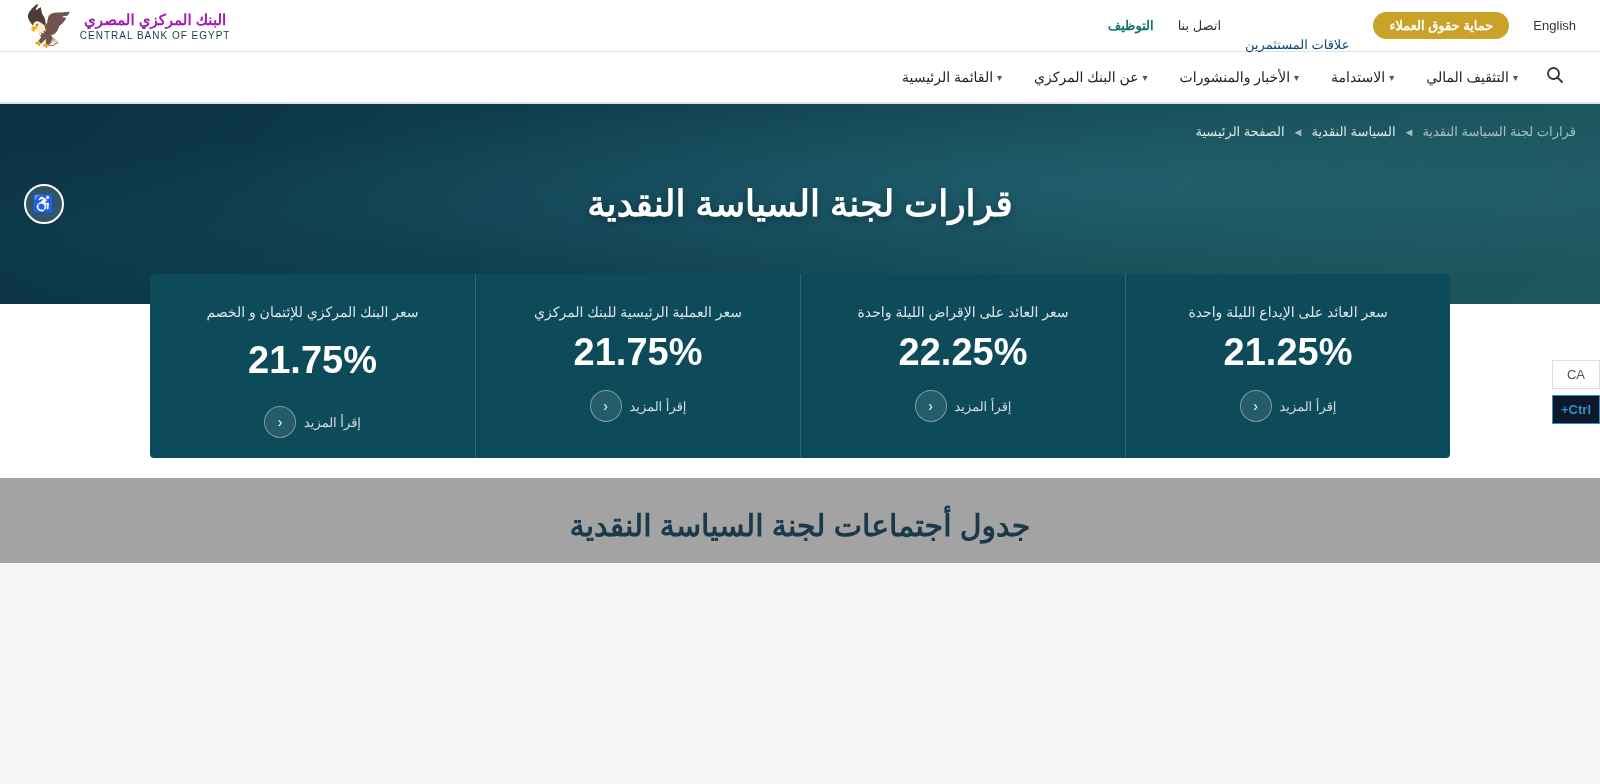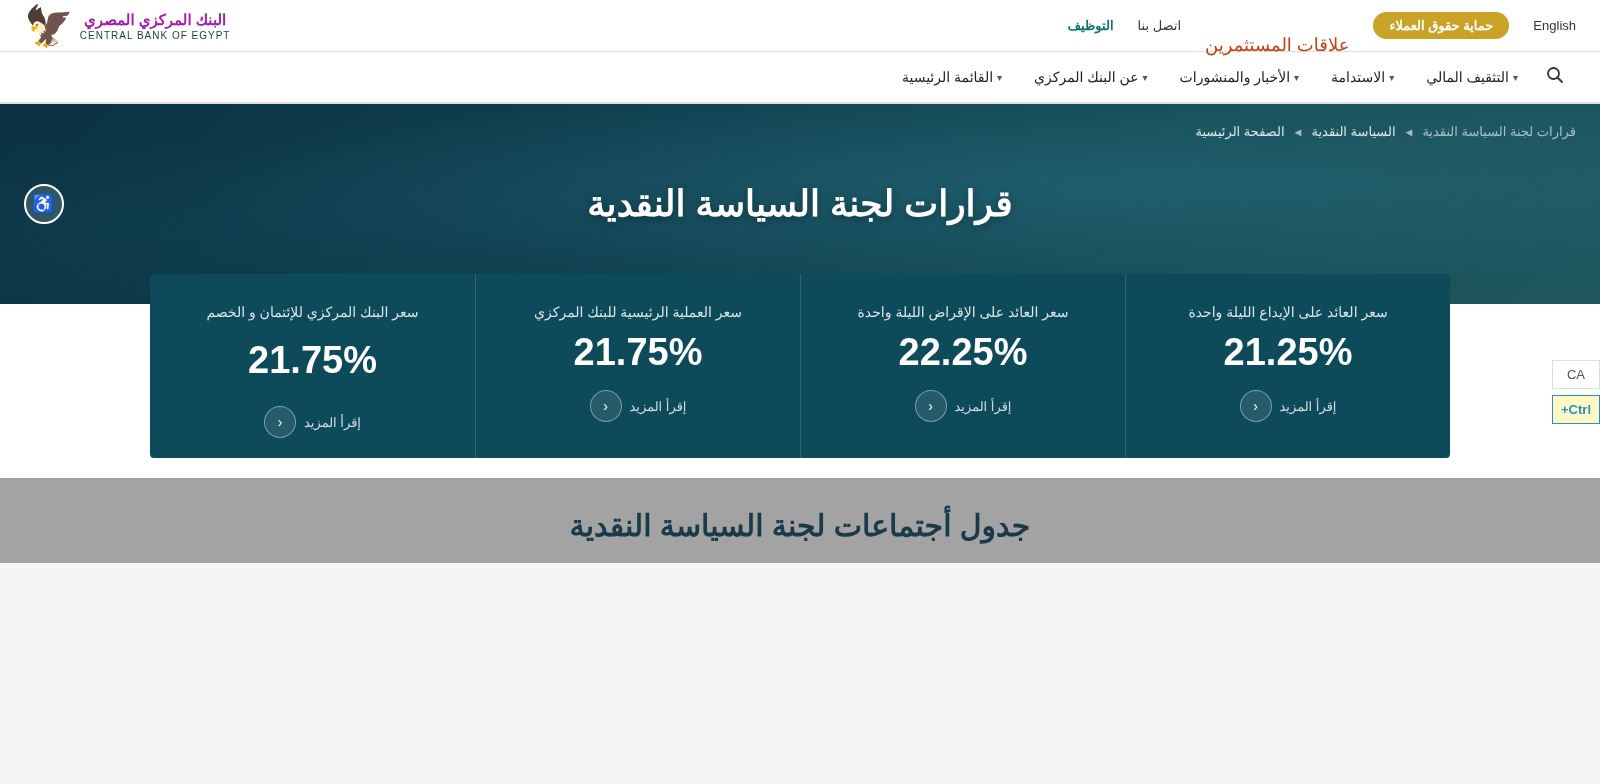--- a/index.html
+++ b/index.html
@@ -282,21 +282,21 @@
       gap: 6px;
     }
   </style>
 </head>
 <body>
 
 <div class="top-bar">
   <div class="top-bar-right">
     <a class="english-link">English</a>
     <button class="consumer-btn">حماية حقوق العملاء</button>
-    <a style="font-size:18px;color:#c2410c;text-decoration:none;cursor:pointer;margin-top:38px;">علاقات المستثمرين</a>
+    <a style="font-size:13px;color:#0c4a6e;text-decoration:none;cursor:pointer;margin-top:38px;">علاقات المستثمرين</a>
     <a style="font-size:13px;color:#333;text-decoration:none;cursor:pointer;">اتصل بنا</a>
     <a style="font-size:13px;color:#0f766e;text-decoration:none;cursor:pointer;font-weight:bold;">التوظيف</a>
   </div>
   <div class="logo-wrapper">
     <div style="text-align:center;">
       <div style="font-size:15px;font-weight:bold;color:#a21caf;line-height:1.3;">البنك المركزي المصري</div>
       <div style="font-size:10px;color:#1a3a4a;letter-spacing:1px;">CENTRAL BANK OF EGYPT</div>
     </div>
     <div style="font-size:40px;line-height:1;">🦅</div>
   </div>
@@ -393,16 +393,16 @@
 </div>
 
 <div class="schedule-section">
   <h2 class="schedule-title">جدول أجتماعات لجنة السياسة النقدية</h2>
 </div>
 
 <div class="side-tools">
   <div class="side-tool" style="writing-mode:horizontal-tb;border:1px solid #ddd;background:#fff;padding:6px 8px;font-size:13px;color:#555;cursor:pointer;margin-bottom:2px;">
     <span>CA</span>
   </div>
-  <div class="side-tool" style="writing-mode:horizontal-tb;border:1px solid #2a8fcb;background:#fef9c3;padding:6px 8px;font-size:13px;color:#2a8fcb;cursor:pointer;font-weight:bold;">
+  <div class="side-tool" style="writing-mode:horizontal-tb;border:1px solid #2a8fcb;background:#0f172a;padding:6px 8px;font-size:13px;color:#2a8fcb;cursor:pointer;font-weight:bold;">
     <span>Ctrl+</span>
   </div>
 </div>
 
 </body></html>

